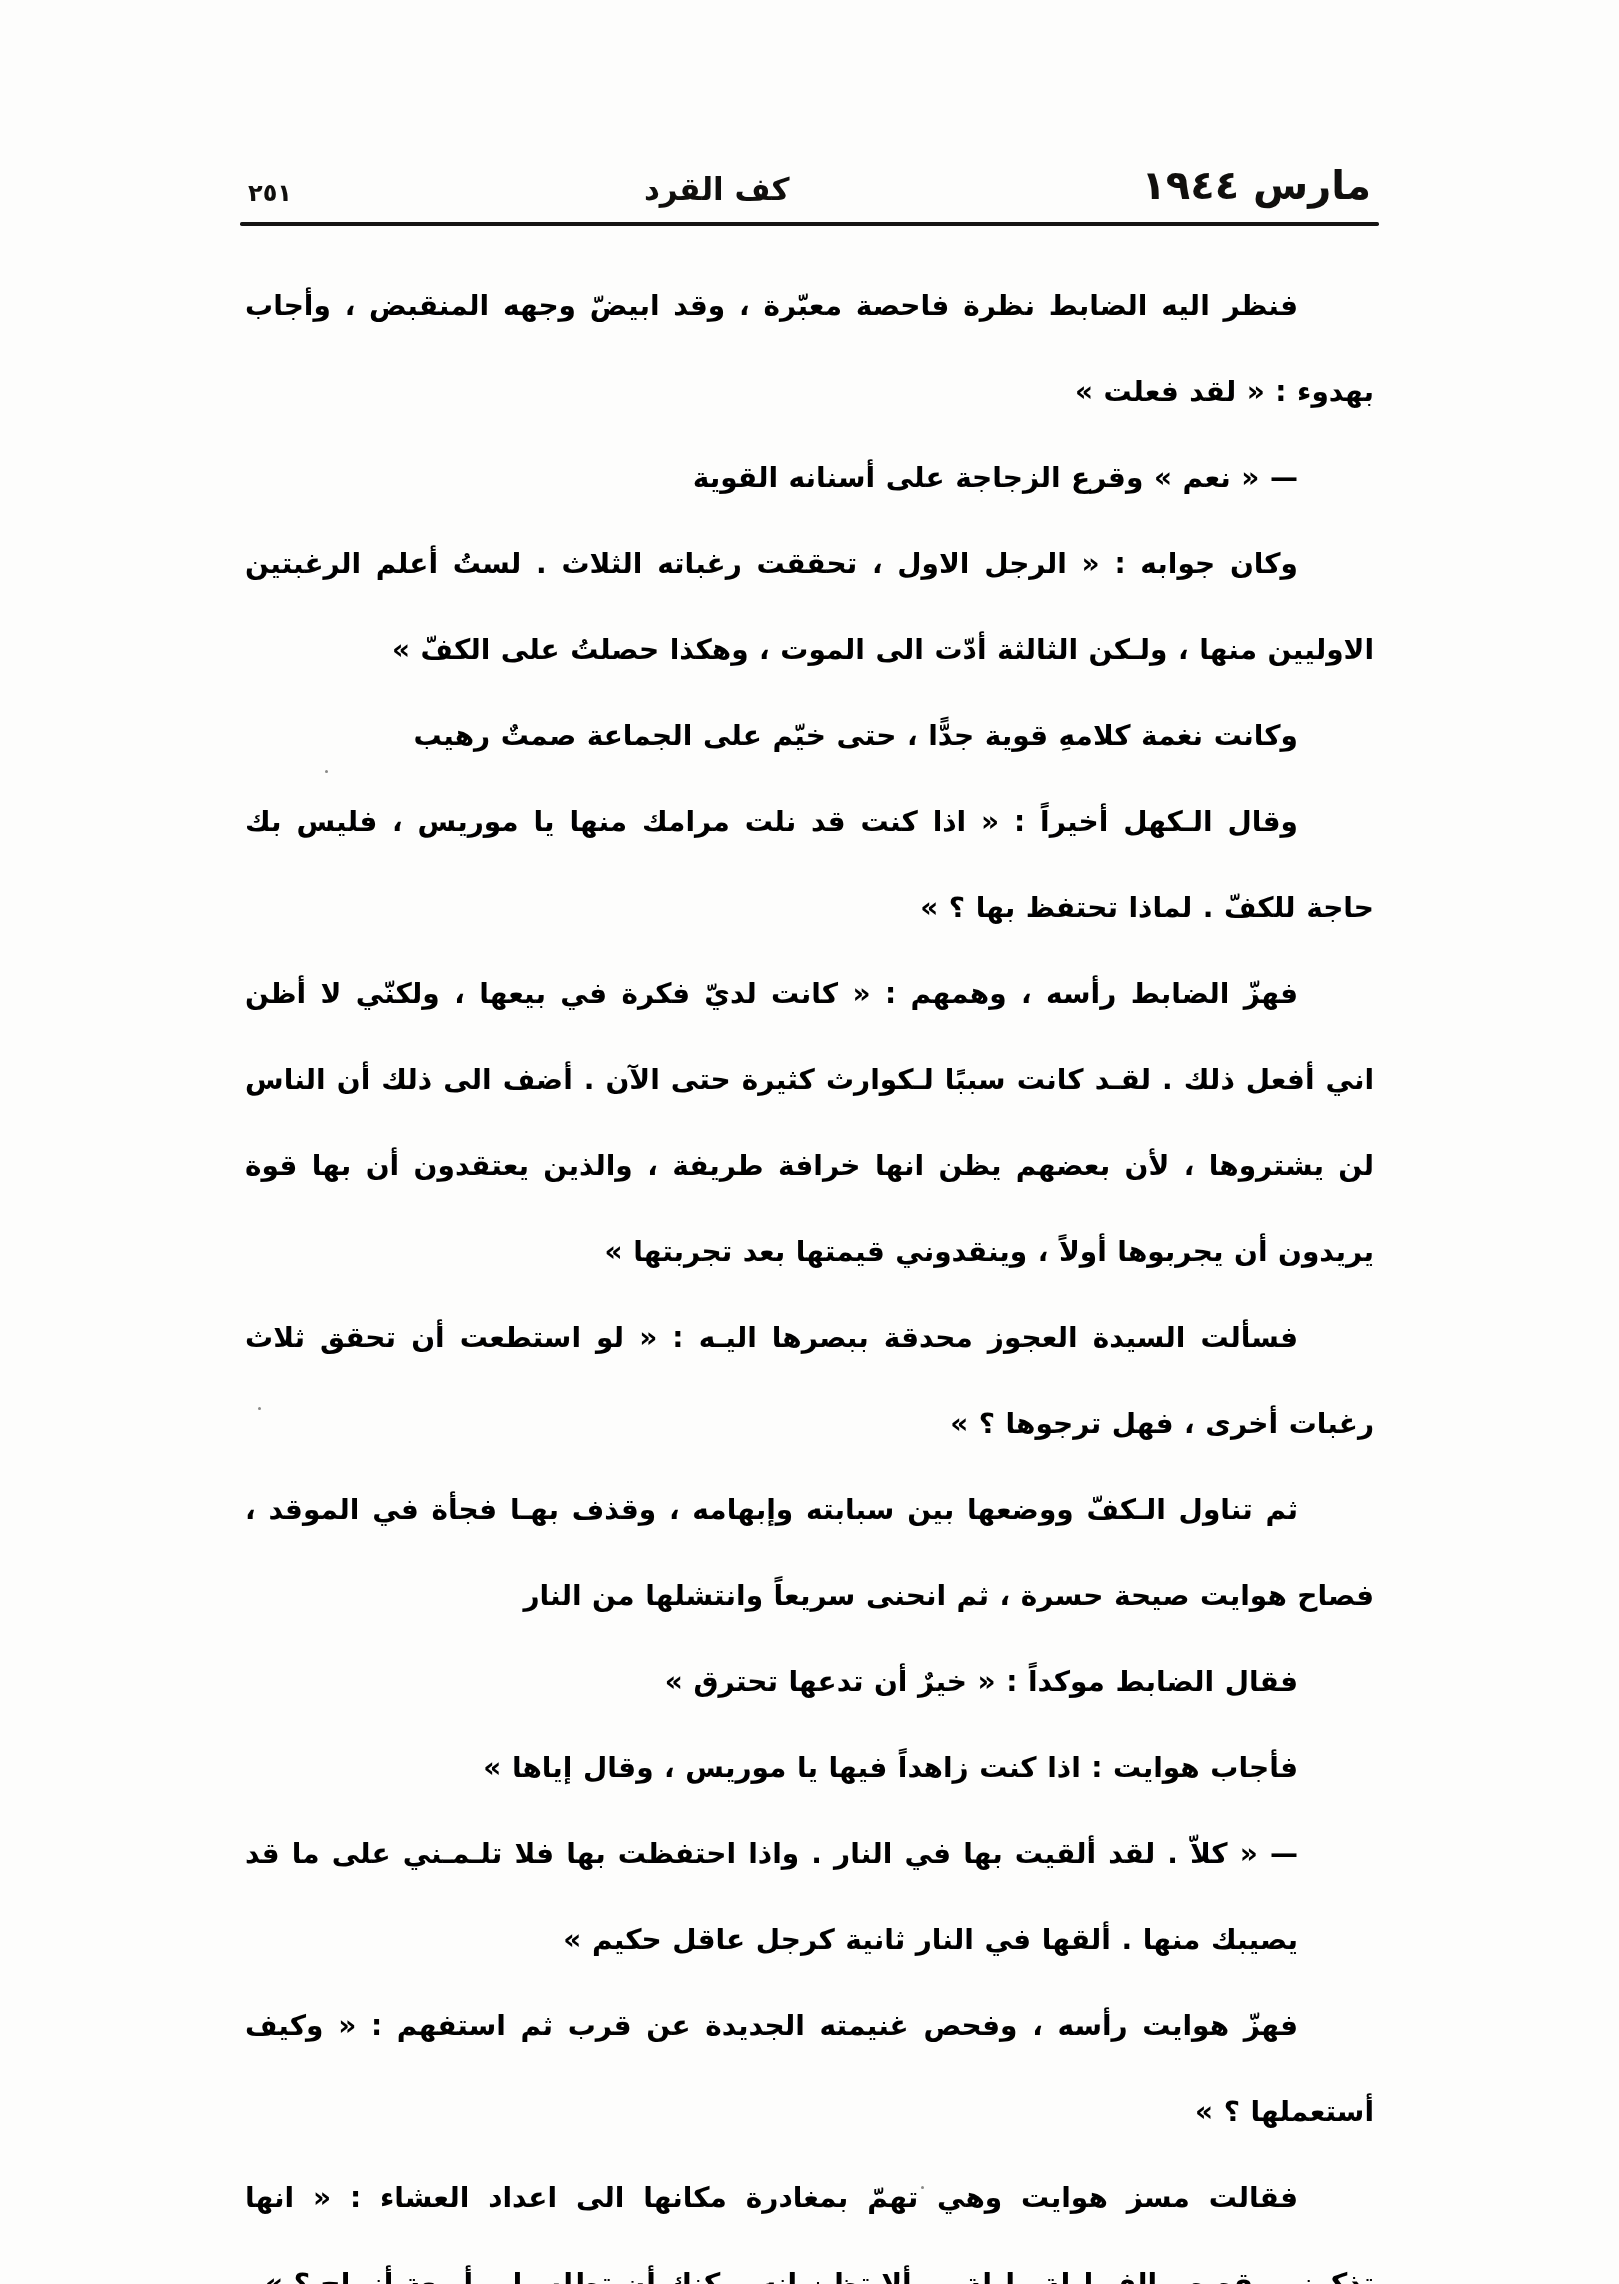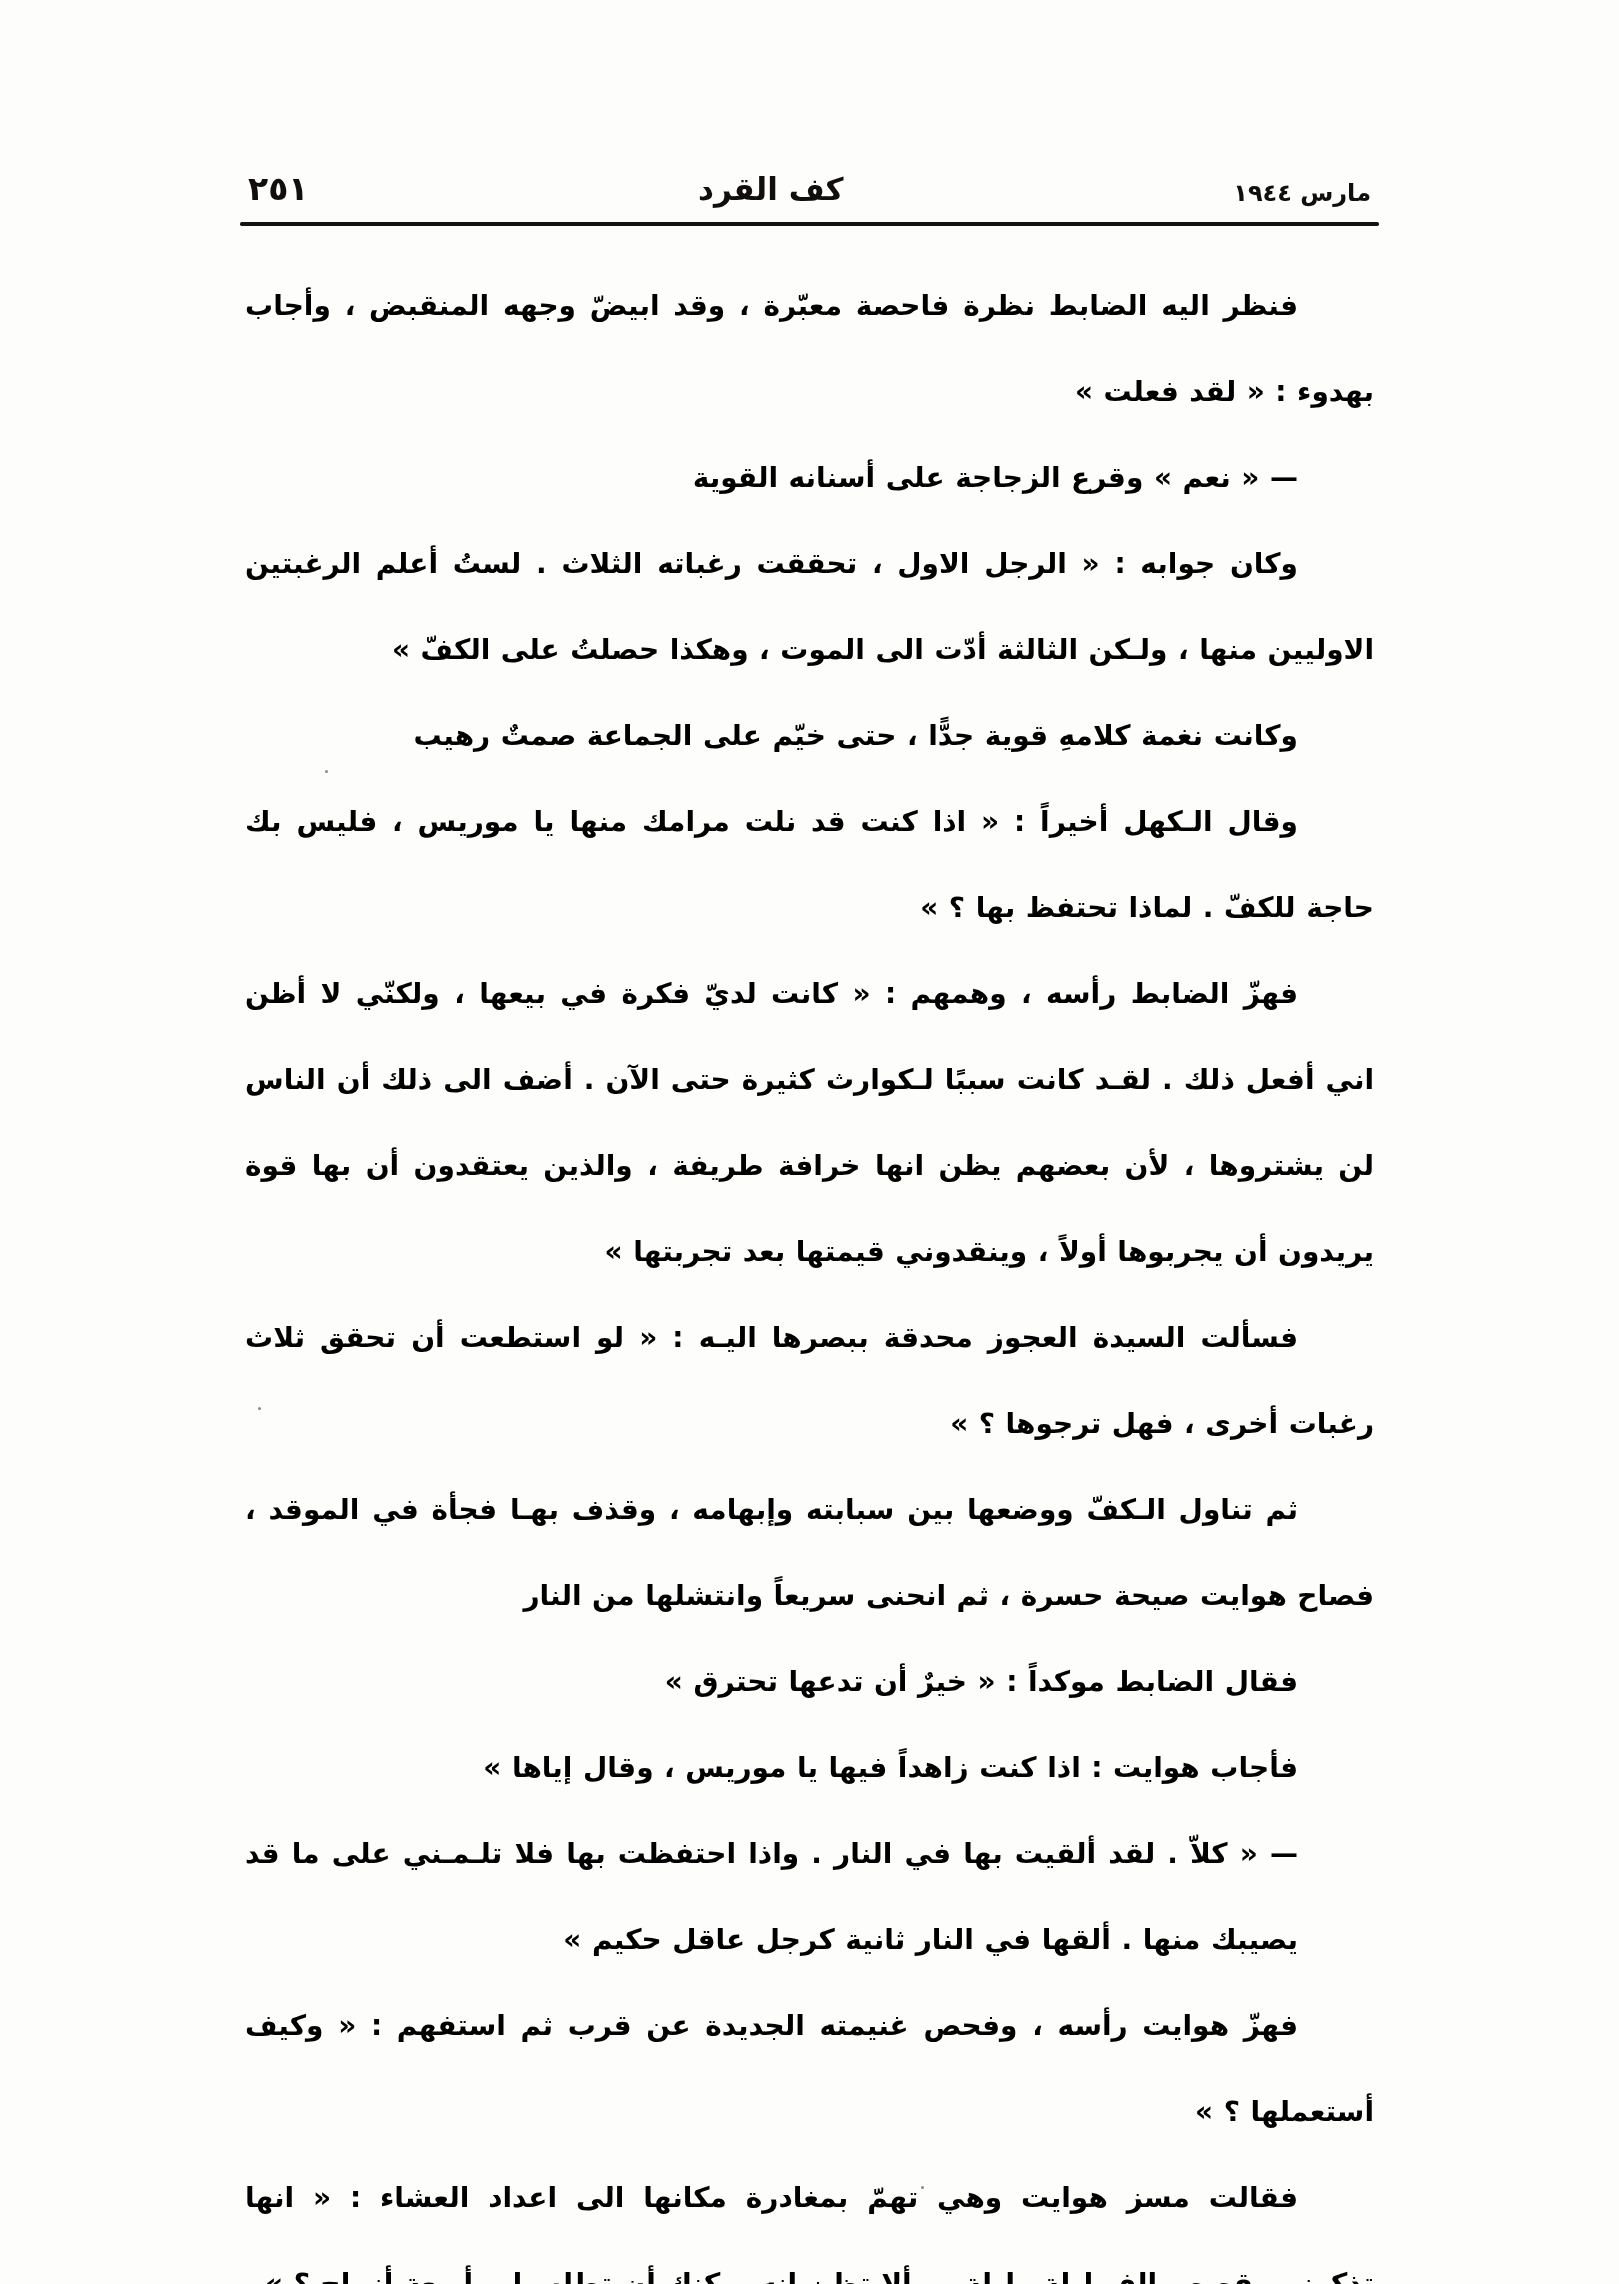--- a/index.html
+++ b/index.html
@@ -30,32 +30,32 @@
     display: flex;
     flex-direction: row;
     align-items: flex-end;
     justify-content: space-between;
     direction: rtl;
   }
   .rh-date,
   .rh-title,
   .rh-folio {
     font-family: "DejaVu Sans", sans-serif;
-    font-size: 24px;
+    font-size: 40px;
     font-weight: 700;
     color: #100f0d;
     letter-spacing: 0;
     white-space: nowrap;
     line-height: 1;
   }
   .rh-title {
     font-size: 31px;
   }
   .rh-folio {
-    font-size: 33px;
+    font-size: 24px;
     letter-spacing: 1.7px;
   }
 
   .head-rule {
     position: absolute;
     top: 222px;
     right: 240px;
     left: 240px;
     height: 4.1px;
     background: #151413;

